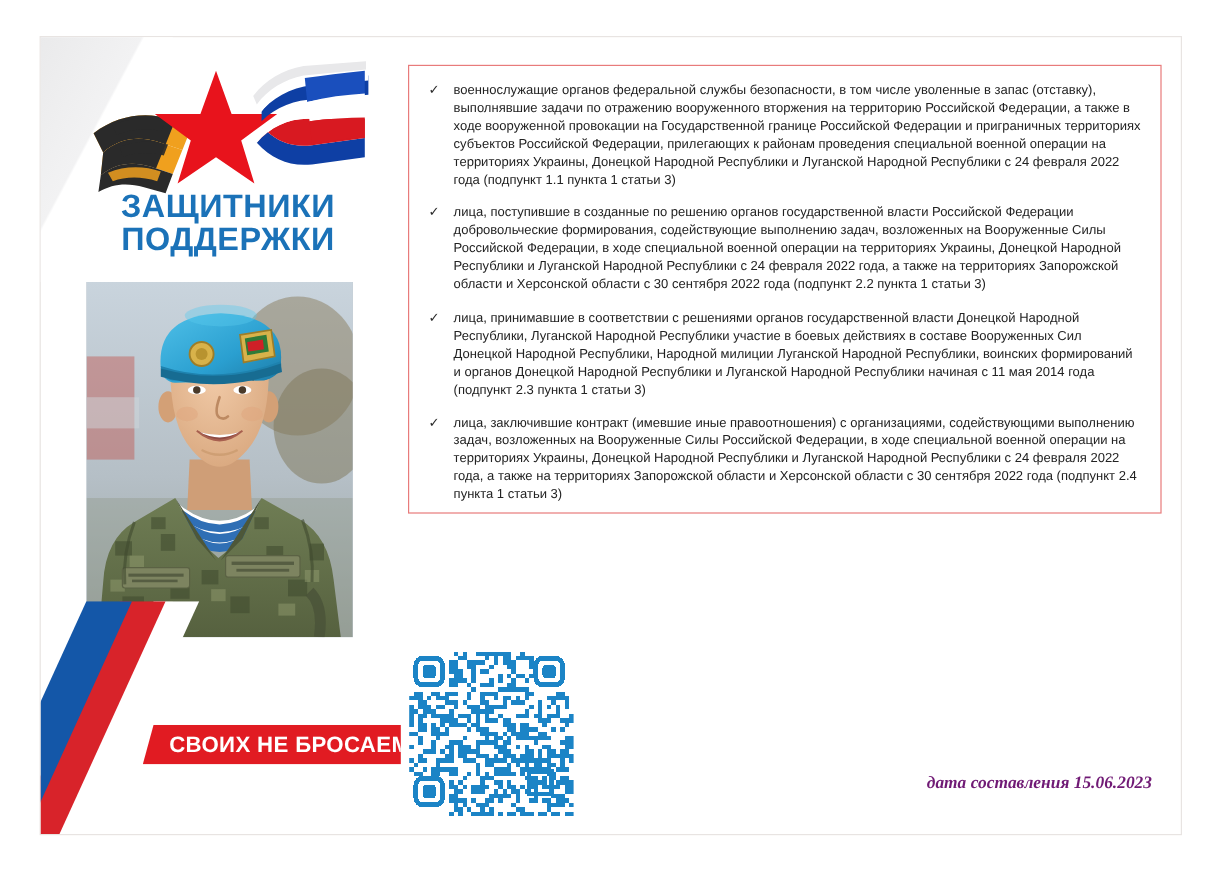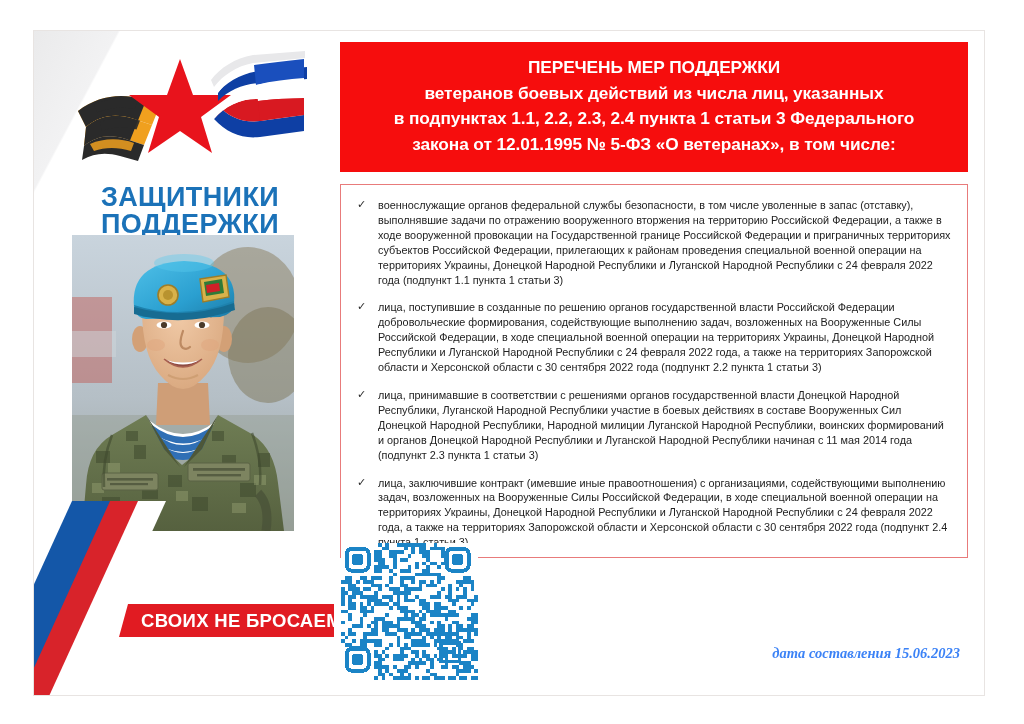--- a/index.html
+++ b/index.html
@@ -56,21 +56,20 @@
     position: absolute;
     left: 0; top: 110px;
     width: 252px;
     text-align: center;
     color: #1b72b8;
     font-weight: bold;
     font-size: 27px;
     line-height: 27px;
     letter-spacing: 0.4px;
     font-family: "Liberation Sans", sans-serif;
-    margin-top: 25px;
   }
   .emblem-title .l2 { display: block; }
 
   
   .photo {
     position: absolute;
     left: 38px; top: 204px;
     width: 222px; height: 296px;
     overflow: hidden;
     background: #b9c4cc;
@@ -160,21 +159,21 @@
 
   
   .compiled-date {
     position: absolute;
     left: 640px; top: 645px;
     width: 320px;
     text-align: right;
     font-style: italic;
     font-weight: bold;
     font-size: 14.5px;
-    color: #3b82f6;
+    color: #701a75;
     font-family: "Liberation Serif", serif;
   }
 </style>
 </head>
 <body>
 
 <div id="page">
 
   <div class="sheet-frame"></div>
 
@@ -342,26 +341,20 @@
       <polygon points="106,0 144,0 46,215 8,215" fill="#ffffff"></polygon>
       <polygon points="78,0 116,0 18,215 -20,215" fill="#d8232a"></polygon>
       <polygon points="50,0 88,0 -10,215 -48,215" fill="#1457a8"></polygon>
     </svg>
 
     <div class="slogan">СВОИХ НЕ БРОСАЕМ</div>
   </div>
 
   <div class="right-col">
 
-    <div class="header-band">
-      <span class="hl">ПЕРЕЧЕНЬ МЕР ПОДДЕРЖКИ</span>
-      <span class="hl">ветеранов боевых действий из числа лиц, указанных</span>
-      <span class="hl">в подпунктах 1.1, 2.2, 2.3, 2.4 пункта 1 статьи 3 Федерального</span>
-      <span class="hl">закона от 12.01.1995 № 5-ФЗ «О ветеранах», в том числе:</span>
-    </div>
 
     <div class="content-box">
       <ul class="measures">
         <li>
           <span class="tick">✓</span>
           <span>военнослужащие органов федеральной службы безопасности, в том числе уволенные в запас (отставку), выполнявшие задачи по отражению вооруженного вторжения на территорию Российской Федерации, а также в ходе вооруженной провокации на Государственной границе Российской Федерации и приграничных территориях субъектов Российской Федерации, прилегающих к районам проведения специальной военной операции на территориях Украины, Донецкой Народной Республики и Луганской Народной Республики с 24 февраля 2022 года (подпункт 1.1 пункта 1 статьи 3)</span>
         </li>
         <li>
           <span class="tick">✓</span>
           <span>лица, поступившие в созданные по решению органов государственной власти Российской Федерации добровольческие формирования, содействующие выполнению задач, возложенных на Вооруженные Силы Российской Федерации, в ходе специальной военной операции на территориях Украины, Донецкой Народной Республики и Луганской Народной Республики с 24 февраля 2022 года, а также на территориях Запорожской области и Херсонской области с 30 сентября 2022 года (подпункт 2.2 пункта 1 статьи 3)</span>

